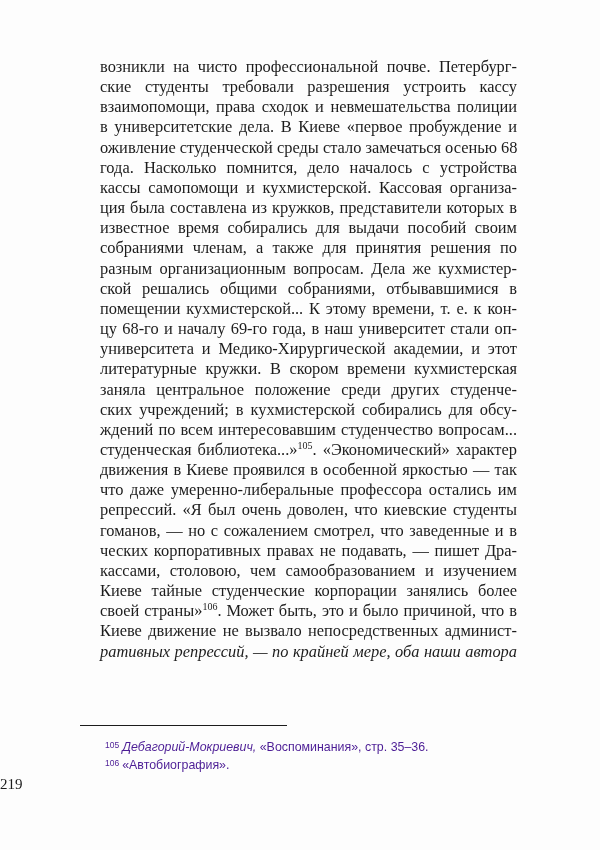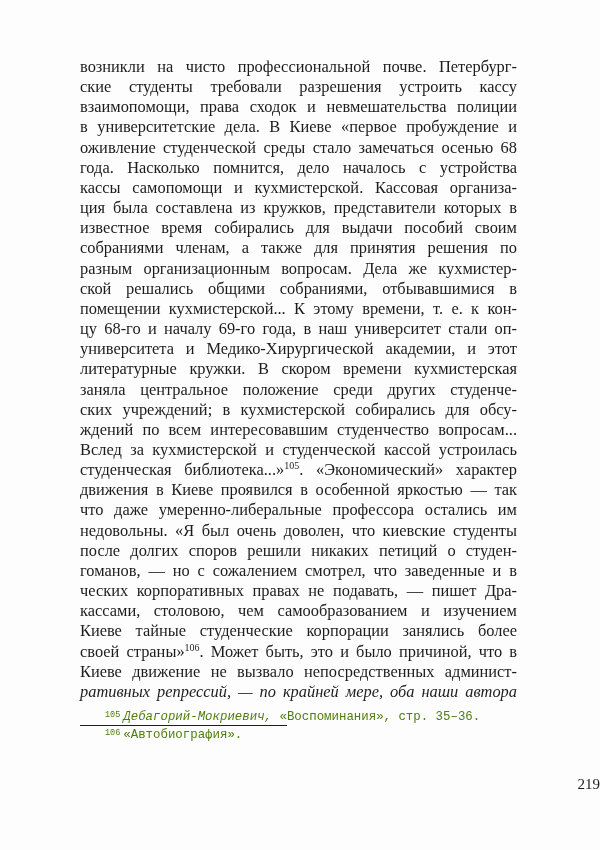--- a/index.html
+++ b/index.html
@@ -8,38 +8,38 @@
       position: absolute; left: 0; top: 0; width: 600px; height: 850px;
       background: #fdfdfd;
     }
     .body-text {
       position: absolute; left: 80px; top: 57px; width: 437px;
       font-family: "Liberation Serif", "DejaVu Serif", serif;
       font-size: 16.4px; line-height: 20.16px; color: #1c1c1c;
     }
     .line {
       display: block; height: 20.16px; white-space: nowrap;
-      text-align: justify; text-align-last: justify;
+      text-align: justify; text-align-last: justify; margin-left: 20px;
     }
     .line.last { text-align-last: justify; font-style: italic; }
     sup { font-size: 10px; line-height: 0; vertical-align: 6px; }
     .rule {
       position: absolute; left: 80px; top: 725px; width: 207px; height: 1px;
       background: #1c1c1c;
     }
     .footnotes {
-      position: absolute; left: 105px; top: 707px;
-      font-family: Liberation Mono, monospace;
-      font-size: 12.4px; line-height: 16px; color: #4d7c0f;
+      position: absolute; left: 105px; top: 737px;
+      font-family: Liberation Sans, sans-serif;
+      font-size: 12.4px; line-height: 16px; color: #4c1d95;
     }
     .fn { display: block; white-space: nowrap; }
     .fn-num { font-size: 8.5px; vertical-align: 3px; margin-right: 3px; }
     .fn-author { font-style: italic; }
     .page-number {
-      position: absolute; left: 0; width: 600px; top: 776px; text-align: right;
+      position: absolute; left: 0; width: 600px; top: 776px; text-align: left;
       font-family: "Liberation Serif", "DejaVu Serif", serif;
       font-size: 15px; color: #1c1c1c;
     }
   </style>
 </head>
 <body>
 
 <div class="page">
   <div class="body-text">
     <span class="line">возникли на чисто профессиональной почве. Петербург-</span>
@@ -54,26 +54,24 @@
     <span class="line">собраниями членам, а также для принятия решения по</span>
     <span class="line">разным организационным вопросам. Дела же кухмистер-</span>
     <span class="line">ской решались общими собраниями, отбывавшимися в</span>
     <span class="line">помещении кухмистерской... К этому времени, т. е. к кон-</span>
     <span class="line">цу 68-го и началу 69-го года, в наш университет стали оп-</span>
     <span class="line">университета и Медико-Хирургической академии, и этот</span>
     <span class="line">литературные кружки. В скором времени кухмистерская</span>
     <span class="line">заняла центральное положение среди других студенче-</span>
     <span class="line">ских учреждений; в кухмистерской собирались для обсу-</span>
     <span class="line">ждений по всем интересовавшим студенчество вопросам...</span>
-    <span class="line">Вслед за кухмистерской и студенческой кассой устроилась</span>
     <span class="line"><span>студенческая библиотека...»</span><sup>105</sup><span>. «Экономический» характер</span></span>
     <span class="line">движения в Киеве проявился в особенной яркостью — так</span>
     <span class="line">что даже умеренно-либеральные профессора остались им</span>
-    <span class="line">недовольны. «Я был очень доволен, что киевские студенты</span>
-    <span class="line">после долгих споров решили никаких петиций о студен-</span>
+    <span class="line">репрессий. «Я был очень доволен, что киевские студенты</span>
     <span class="line">гоманов, — но с сожалением смотрел, что заведенные и в</span>
     <span class="line">ческих корпоративных правах не подавать, — пишет Дра-</span>
     <span class="line">кассами, столовою, чем самообразованием и изучением</span>
     <span class="line">Киеве тайные студенческие корпорации занялись более</span>
     <span class="line"><span>своей страны»</span><sup>106</sup><span>. Может быть, это и было причиной, что в</span></span>
     <span class="line">Киеве движение не вызвало непосредственных админист-</span>
     <span class="line last">ративных репрессий, — по крайней мере, оба наши автора</span>
   </div>
 
   <div class="rule"></div>

